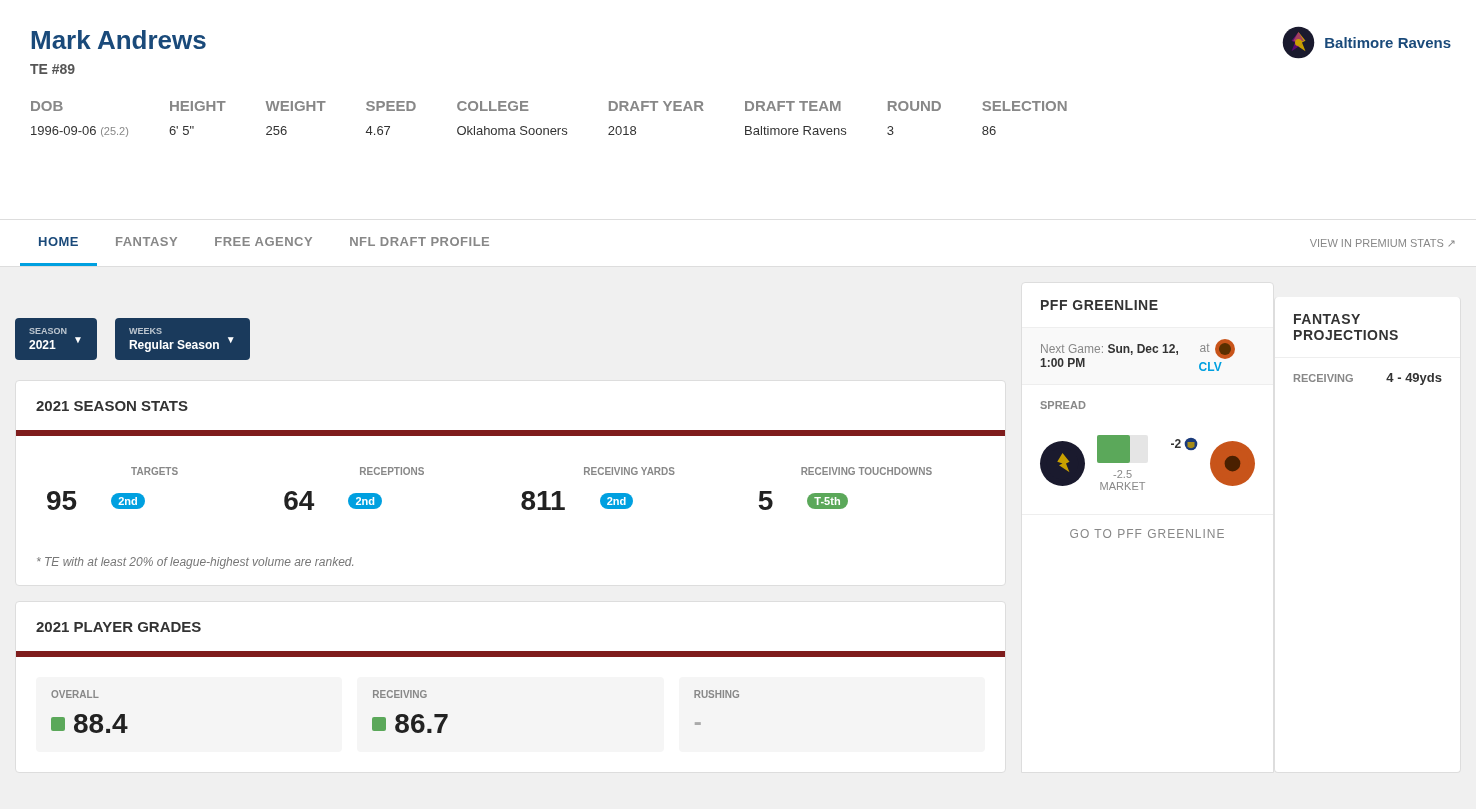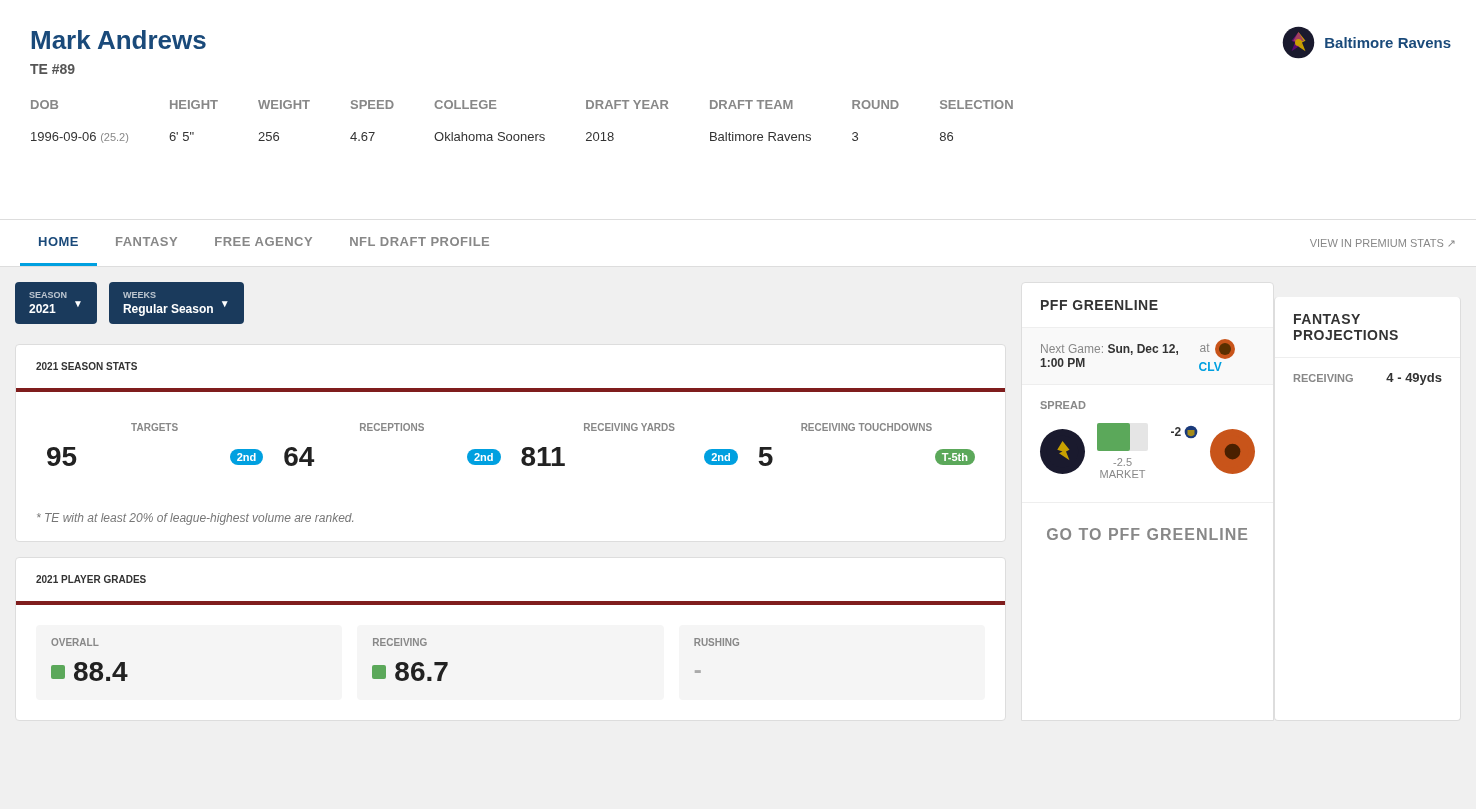--- a/index.html
+++ b/index.html
@@ -31,25 +31,25 @@
       font-weight: bold;
       margin-bottom: 20px;
     }
     .player-stats-row {
       display: flex;
       gap: 40px;
       flex-wrap: wrap;
     }
     .stat-item label {
       display: block;
-      font-size: 13px;
-      color: #888;
-      font-weight: bold;
-      text-transform: uppercase;
-      margin-bottom: 17px;
+      font-size: 15px;
+      color: #888;
+      font-weight: bold;
+      text-transform: uppercase;
+      margin-bottom: 9px;
     }
     .stat-item span {
       font-size: 13px;
       color: #333;
     }
     .stat-item .sub {
       font-size: 11px;
       color: #888;
     }
     .team-badge {
@@ -115,22 +115,23 @@
       width: 440px;
       min-width: 440px;
       display: flex;
       flex-direction: row;
       gap: 0;
     }
 
     
     .filter-row {
       display: flex;
-      gap: 12px;
+      gap: 18px;
       padding: 0 0 5px 0;
+      margin-top: 36px;
     }
     .filter-btn {
       background: #1a3a5c;
       color: #fff;
       border: none;
       border-radius: 4px;
       padding: 8px 14px;
       font-size: 12px;
       font-weight: bold;
       cursor: pointer;
@@ -140,25 +141,25 @@
     }
     .filter-btn .chevron { font-size: 10px; }
 
     
     .card {
       background: #fff;
       border: 1px solid #ddd;
       border-radius: 4px;
     }
     .card-title {
-      font-size: 10px;
+      font-size: 15px;
       font-weight: bold;
       color: #333;
       padding: 16px 20px;
-      border-bottom: 4px solid #7f1d1d;
+      border-bottom: 6px solid #7f1d1d;
     }
     .stats-grid {
       display: grid;
       grid-template-columns: repeat(4, 1fr);
       gap: 0;
       padding: 20px;
     }
     .stat-box {
       text-align: center;
       padding: 10px;
@@ -169,30 +170,31 @@
       font-weight: bold;
       text-transform: uppercase;
       margin-bottom: 8px;
     }
     .stat-box .stat-value {
       font-size: 28px;
       font-weight: bold;
       color: #222;
       display: flex;
       align-items: center;
-      justify-content: space-between;
+      justify-content: flex-start;
       gap: 6px;
     }
     .rank-badge {
       font-size: 11px;
       font-weight: bold;
       color: #fff;
       background: #00a0e0;
       border-radius: 10px;
       padding: 2px 7px;
+      margin-left: 28px;
     }
     .rank-badge.t5 {
       background: #5ba85a;
     }
     .stats-note {
       padding: 8px 20px 16px;
       font-size: 12px;
       color: #777;
       font-style: italic;
     }
@@ -268,21 +270,21 @@
     .clv-link { color: #00a0e0; font-weight: bold; }
 
     .spread-section {
       padding: 14px 18px;
     }
     .spread-title {
       font-size: 11px;
       font-weight: bold;
       color: #888;
       text-transform: uppercase;
-      margin-bottom: 12px;
+      margin-bottom: 24px;
     }
     .spread-visual {
       display: flex;
       align-items: center;
       gap: 12px;
       margin-bottom: 8px;
     }
     .team-icon {
       width: 45px;
       height: 45px;
@@ -290,23 +292,23 @@
       display: flex;
       align-items: center;
       justify-content: center;
       font-size: 20px;
     }
     .ravens-icon { background: #1a1a2e; }
     .browns-icon { background: #c8541a; }
     .go-greenline-btn {
       display: block;
       text-align: center;
-      padding: 23px;
-      font-size: 16px;
-      font-weight: bold;
+      padding: 12px;
+      font-size: 12px;
+      font-weight: normal;
       color: #888;
       letter-spacing: 1px;
       text-transform: uppercase;
       cursor: pointer;
       border-top: 1px solid #eee;
     }
 
     
     .fantasy-proj {
       background: #fff;

